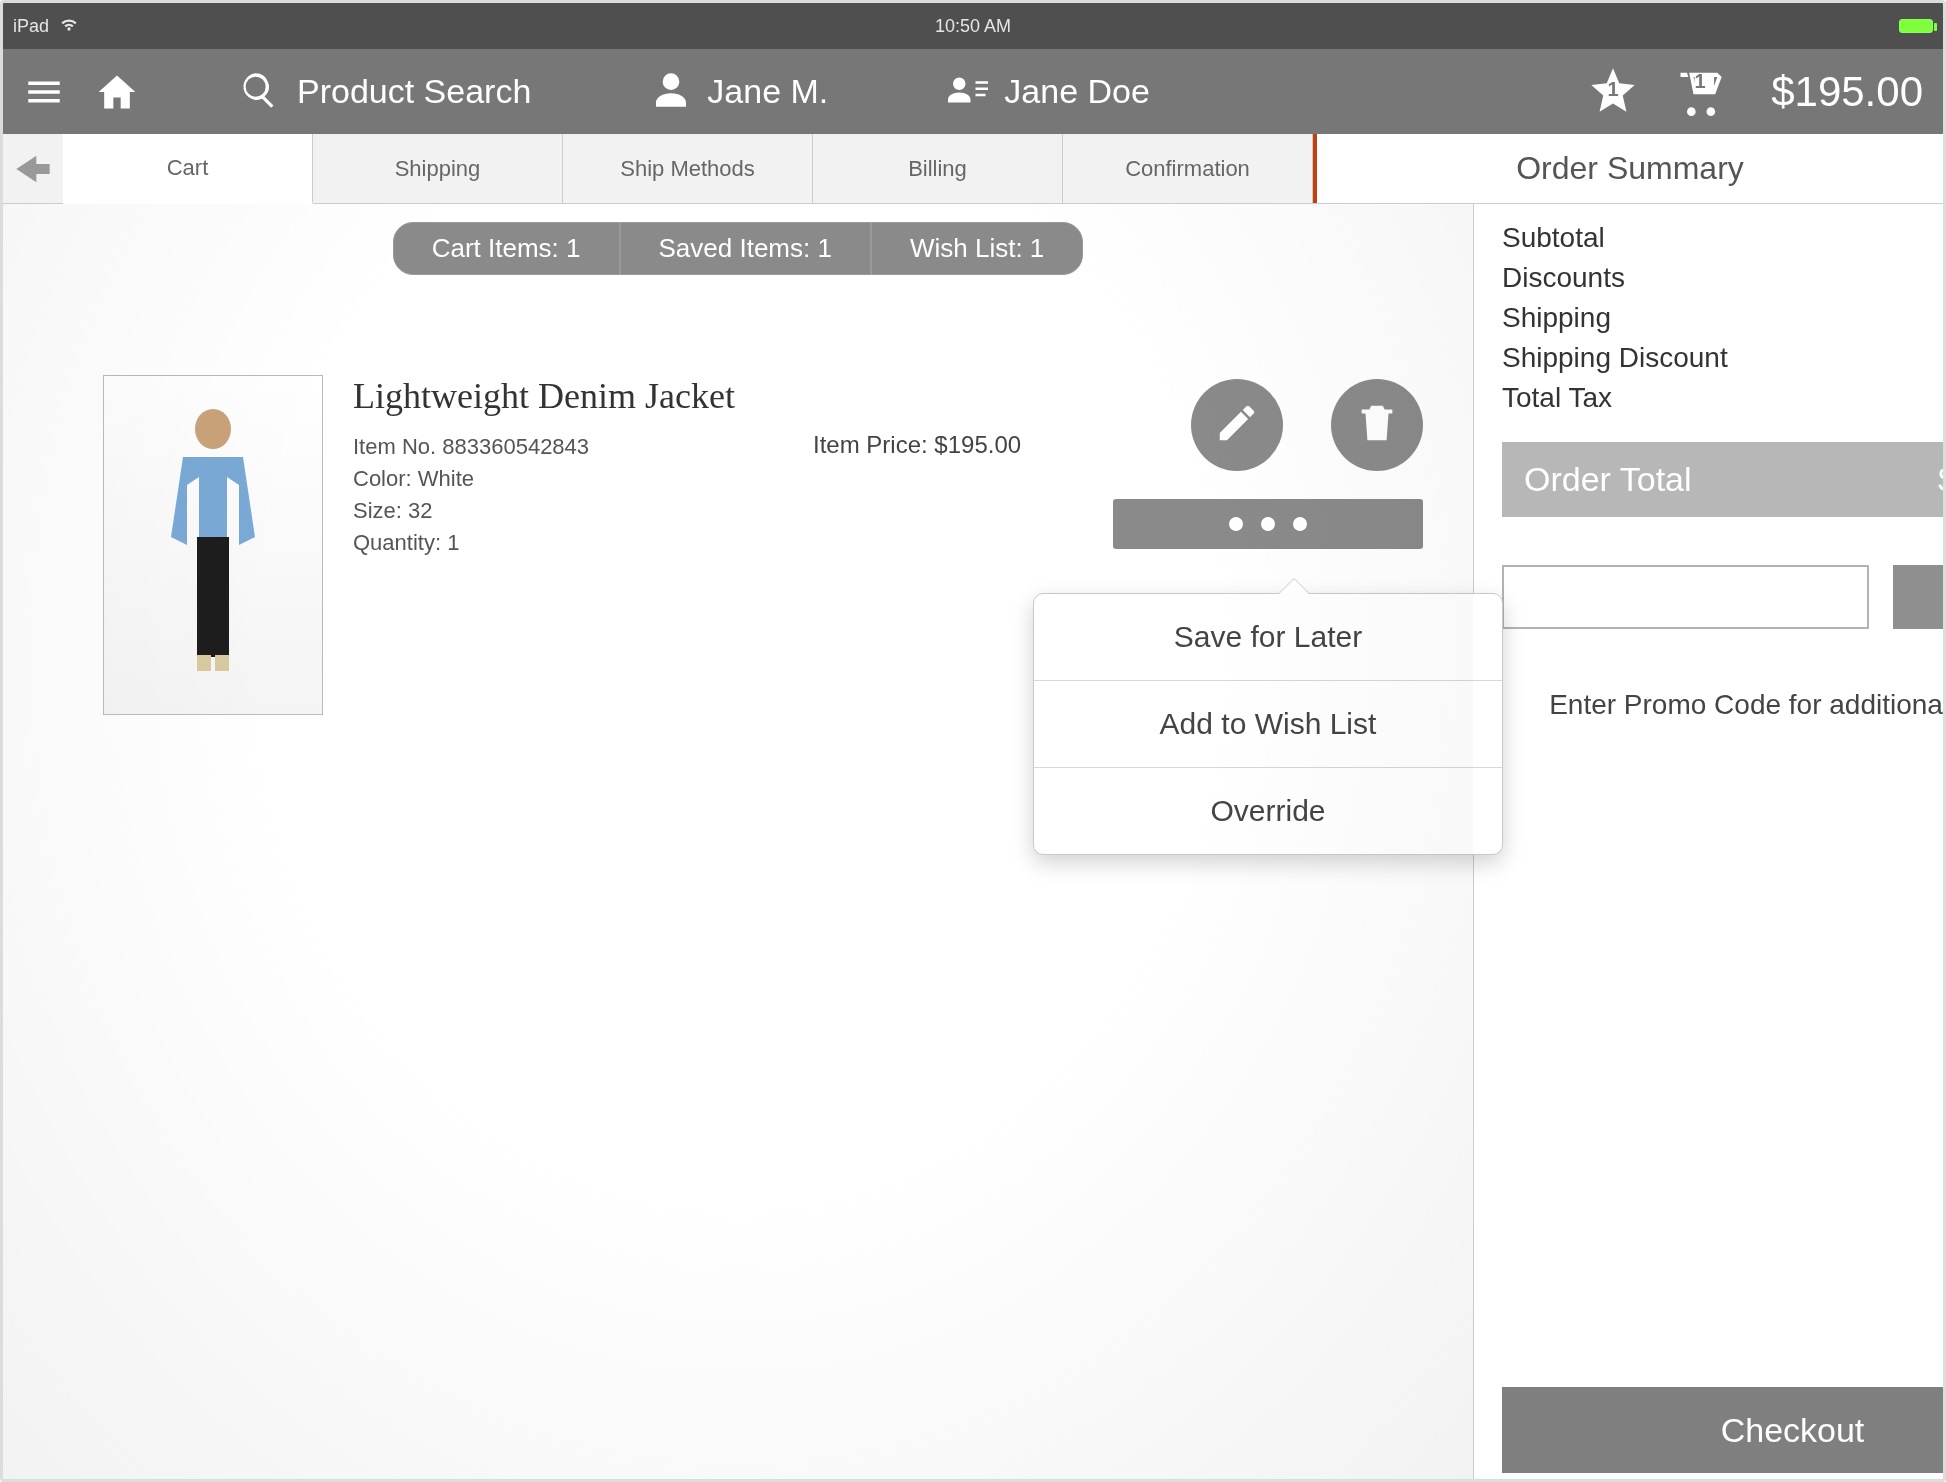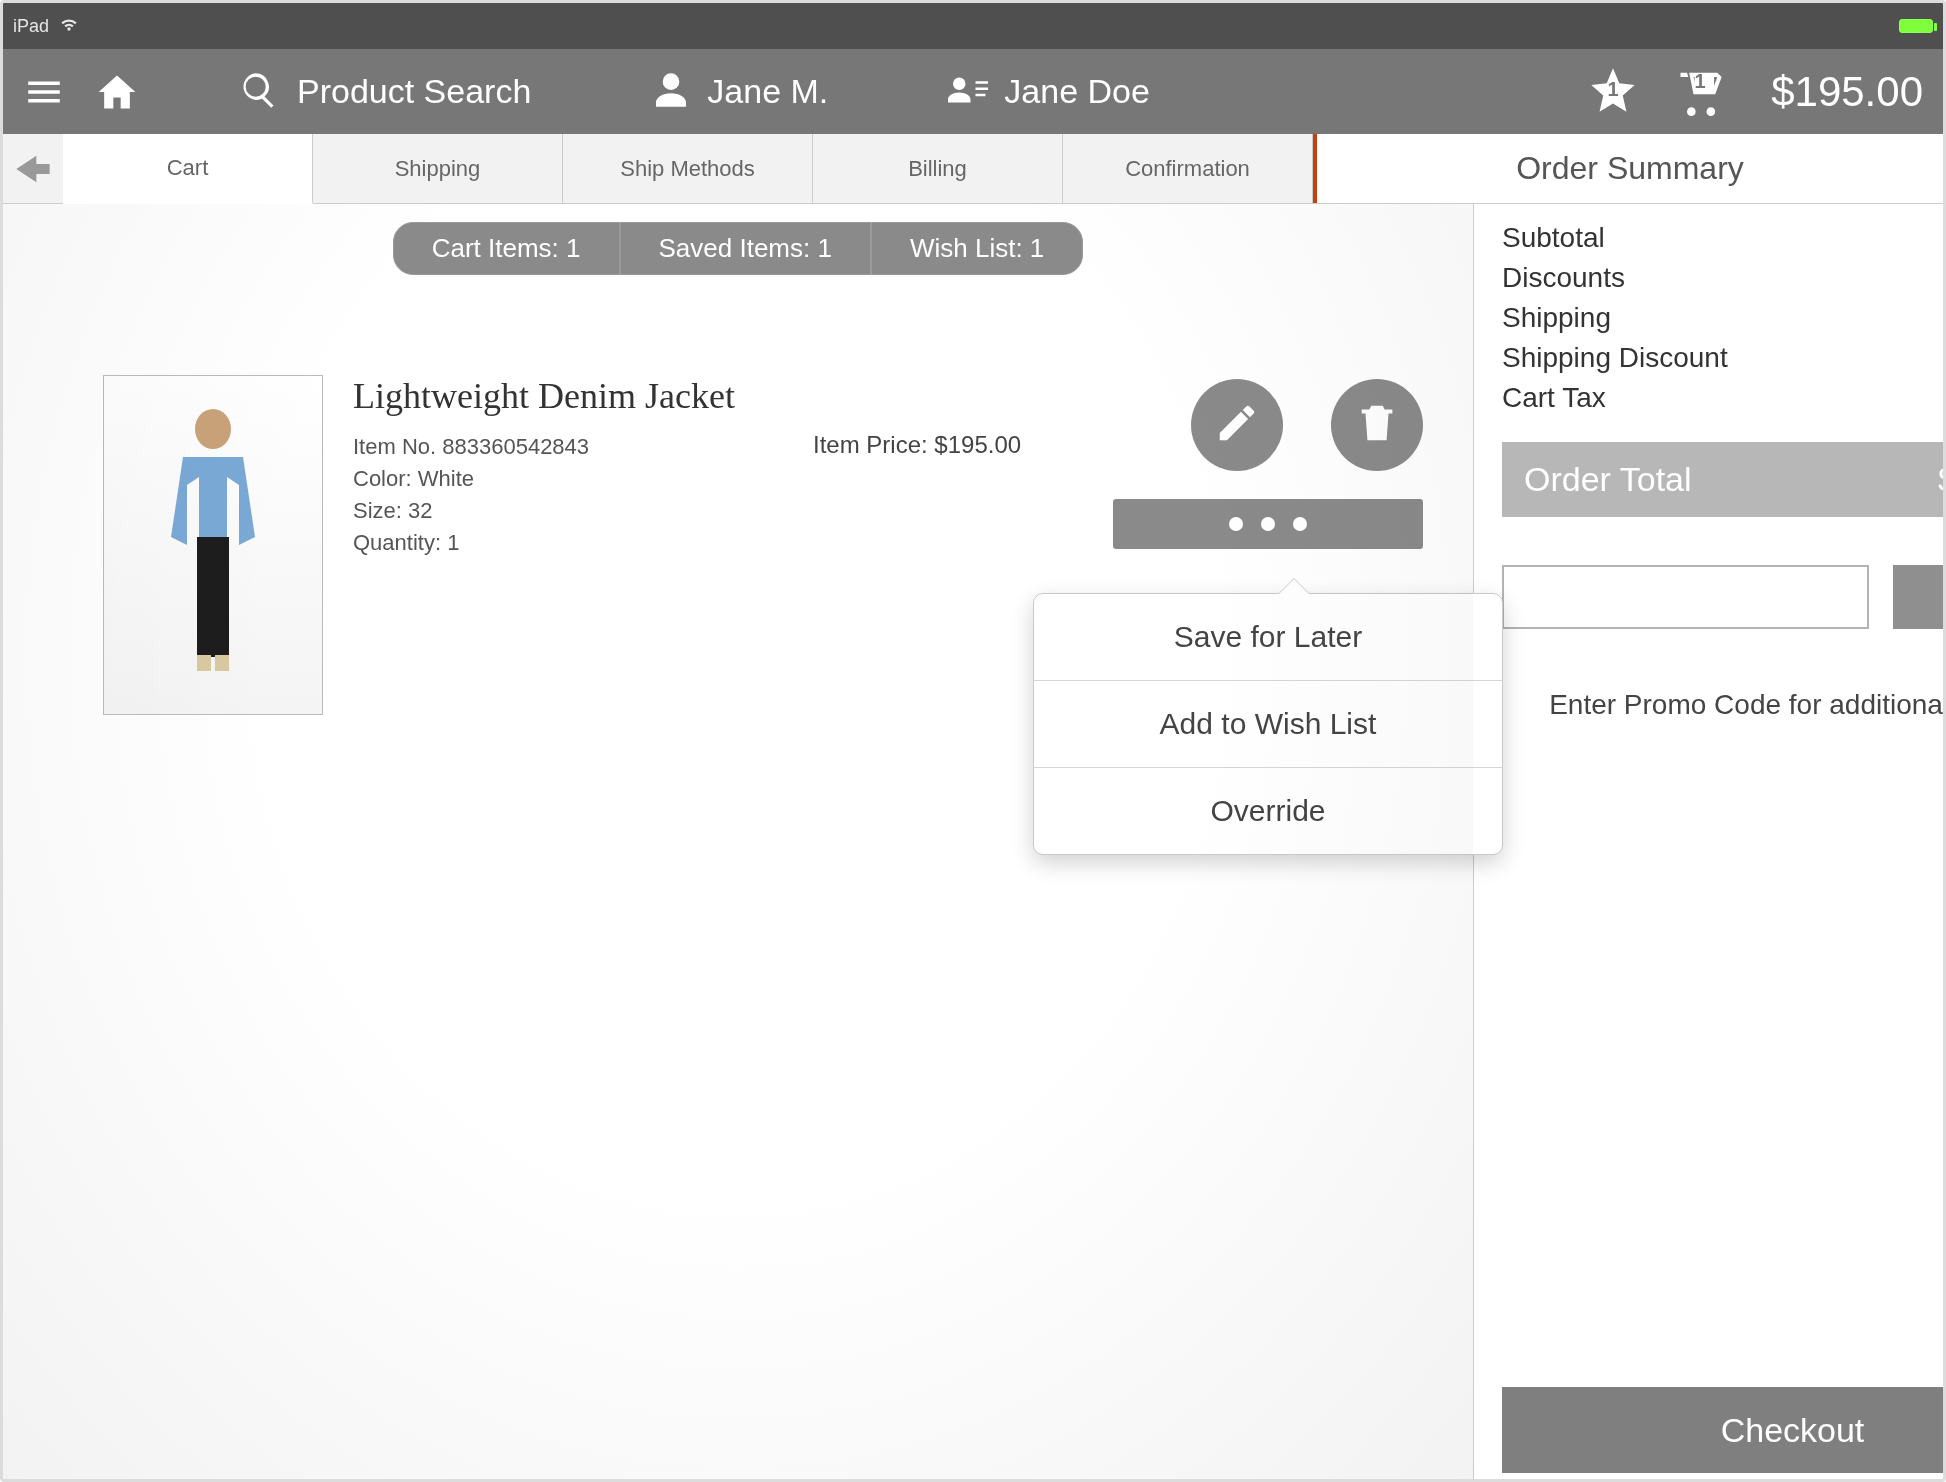--- a/index.html
+++ b/index.html
@@ -171,20 +171,21 @@
 
 <div class="statusbar">
   <div class="sb-left">
     <span>iPad</span>
     <span class="wifi-icon">
       <svg viewBox="0 0 24 24">
           <path d="M12 20a2 2 0 100-4 2 2 0 000 4zm-5.6-6.1a8 8 0 0111.2 0l-1.9 1.9a5.3 5.3 0 00-7.4 0zM2.8 10.3a13.3 13.3 0 0118.4 0l-1.9 1.9a10.7 10.7 0 00-14.6 0z"></path>
         </svg>
     </span>
   </div>
+  <div class="sb-center">10:50 AM</div>
   <div class="sb-right">
     <span class="battery"></span>
   </div>
 </div>
 
 <div class="appbar">
   <div class="icon-btn hamburger">
     <svg viewBox="0 0 24 24">
         <path d="M3 6h18v2H3zm0 5h18v2H3zm0 5h18v2H3z"></path>
       </svg>
@@ -328,21 +329,21 @@
     <div class="summary-line">
         <span>Discounts</span>
       </div>
     <div class="summary-line">
         <span>Shipping</span>
       </div>
     <div class="summary-line">
         <span>Shipping Discount</span>
       </div>
     <div class="summary-line">
-        <span>Cart Tax</span>
+        <span>Total Tax</span>
       </div>
 
     <div class="order-total">
       <span>Order Total</span>
       <span>$195.00</span>
     </div>
 
     <div class="promo-row">
       <input class="promo-input" style="">
       <button class="apply-btn">Apply</button>

